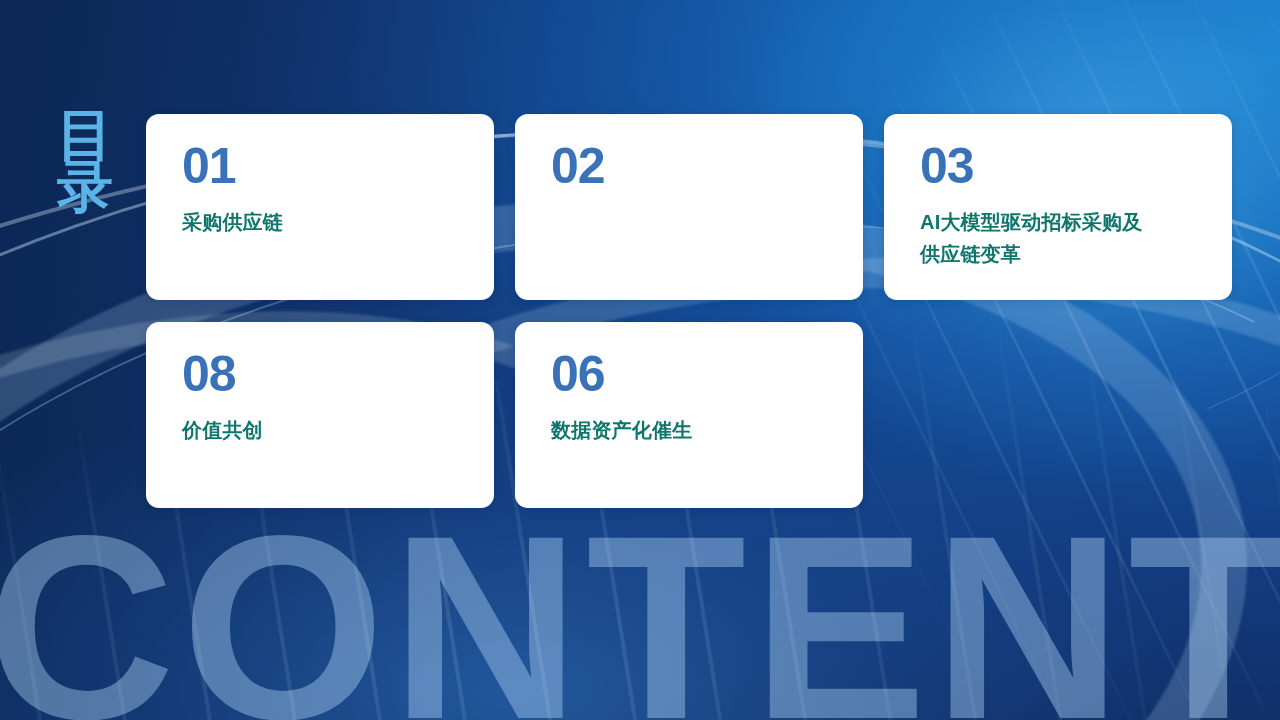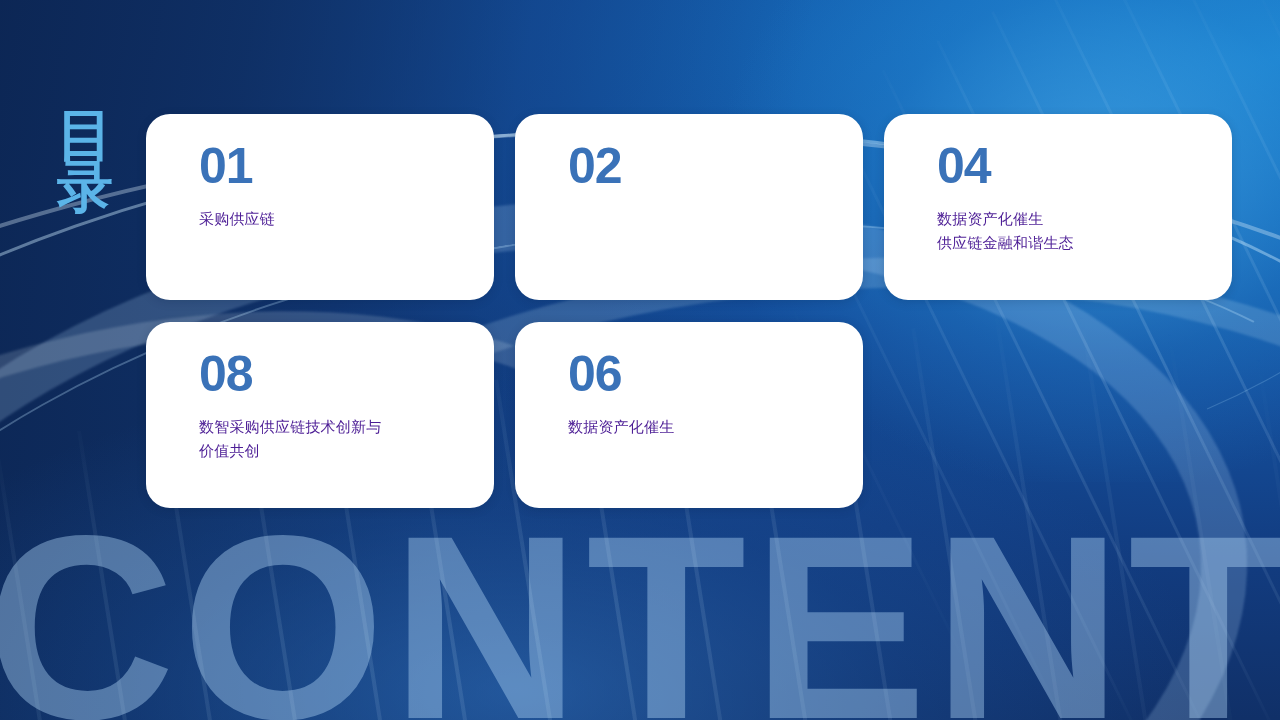--- a/index.html
+++ b/index.html
@@ -216,40 +216,40 @@
     top: 114px;
     width: 1086px;
     display: grid;
     grid-template-columns: repeat(3, 348px);
     grid-auto-rows: 186px;
     column-gap: 21px;
     row-gap: 22px;
   }
   .card {
     background: #ffffff;
-    border-radius: 24px;
+    border-radius: 13px;
     box-shadow: 0 2px 10px rgba(5,25,60,0.18);
-    padding: 27px 30px 0 53px;
+    padding: 27px 30px 0 36px;
     box-sizing: border-box;
     overflow: hidden;
   }
   .card-num {
     color: #3a72b8;
     font-size: 50px;
     font-weight: 700;
     line-height: 1;
     letter-spacing: -1px;
     margin: 0 0 16px 0;
   }
   .card-text {
-    color: #4c1d95;
-    font-size: 15px;
+    color: #0f766e;
+    font-size: 20px;
     line-height: 1.58;
     letter-spacing: 0.2px;
-    font-weight: 400;
+    font-weight: 700;
   }
   .card-text div { white-space: nowrap; }
 </style>
 </head>
 <body>
 
 <div id="slide">
 
   <div class="bg-base"></div>
   <div class="bg-deep-left"></div>
@@ -281,33 +281,32 @@
       <div class="card-num">01</div>
       <div class="card-text">
         <div>采购供应链</div>
       </div>
     </div>
 
     <div class="card">
       <div class="card-num">02</div>
     </div>
 
-
-    <div class="card">
-      <div class="card-num">04</div>
+    <div class="card">
+      <div class="card-num">03</div>
       <div class="card-text">
-        <div>数据资产化催生</div>
-        <div>供应链金融和谐生态</div>
+        <div>AI大模型驱动招标采购及</div>
+        <div>供应链变革</div>
       </div>
     </div>
+
 
     <div class="card">
       <div class="card-num">08</div>
       <div class="card-text">
-        <div>数智采购供应链技术创新与</div>
         <div>价值共创</div>
       </div>
     </div>
 
     <div class="card">
       <div class="card-num">06</div>
       <div class="card-text">
         <div>数据资产化催生</div>
       </div>
     </div>

